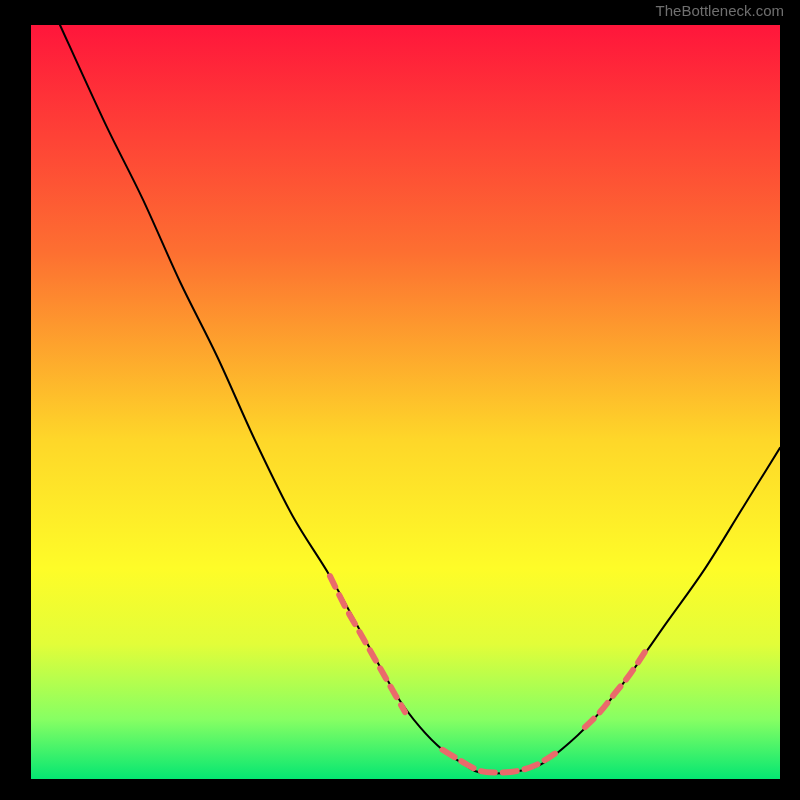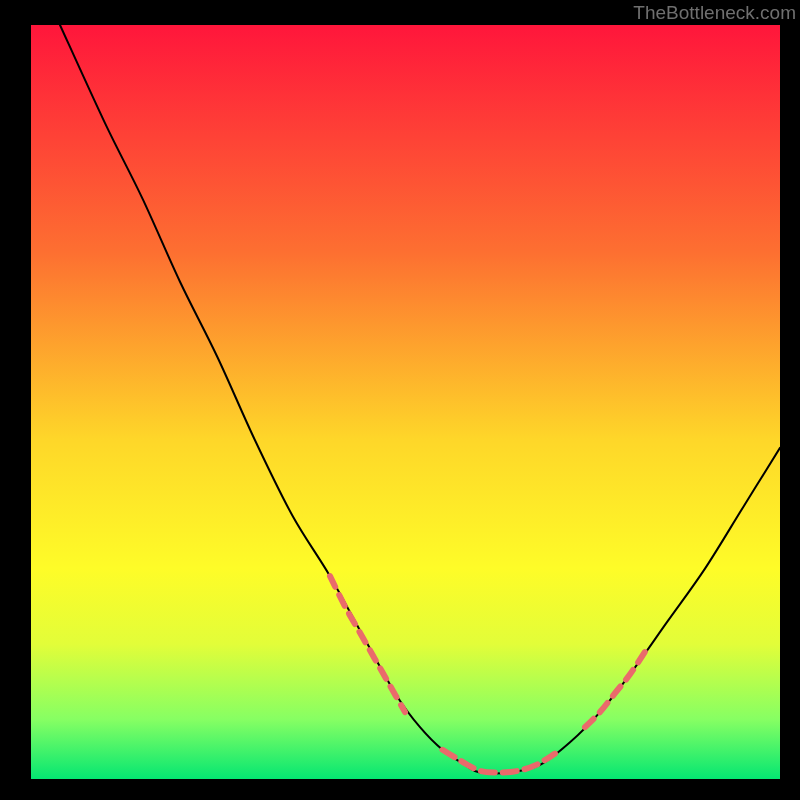--- a/index.html
+++ b/index.html
@@ -13,24 +13,24 @@
   .chart-container {
     position: absolute;
     top: 0;
     left: 0;
     width: 800px;
     height: 800px;
   }
   .watermark {
     position: absolute;
     top: 2px;
-    right: 4px;
+    right: 16px;
     color: #6F6F6F;
     font-family: Arial, Helvetica, sans-serif;
-    font-size: 19px;
+    font-size: 15px;
     font-weight: 400;
     letter-spacing: 0px;
   }
 </style>
 </head>
 <body>
 
 <div class="chart-container">
   <svg id="svg-root" width="800" height="800" viewBox="0 0 800 800">
     <defs>

